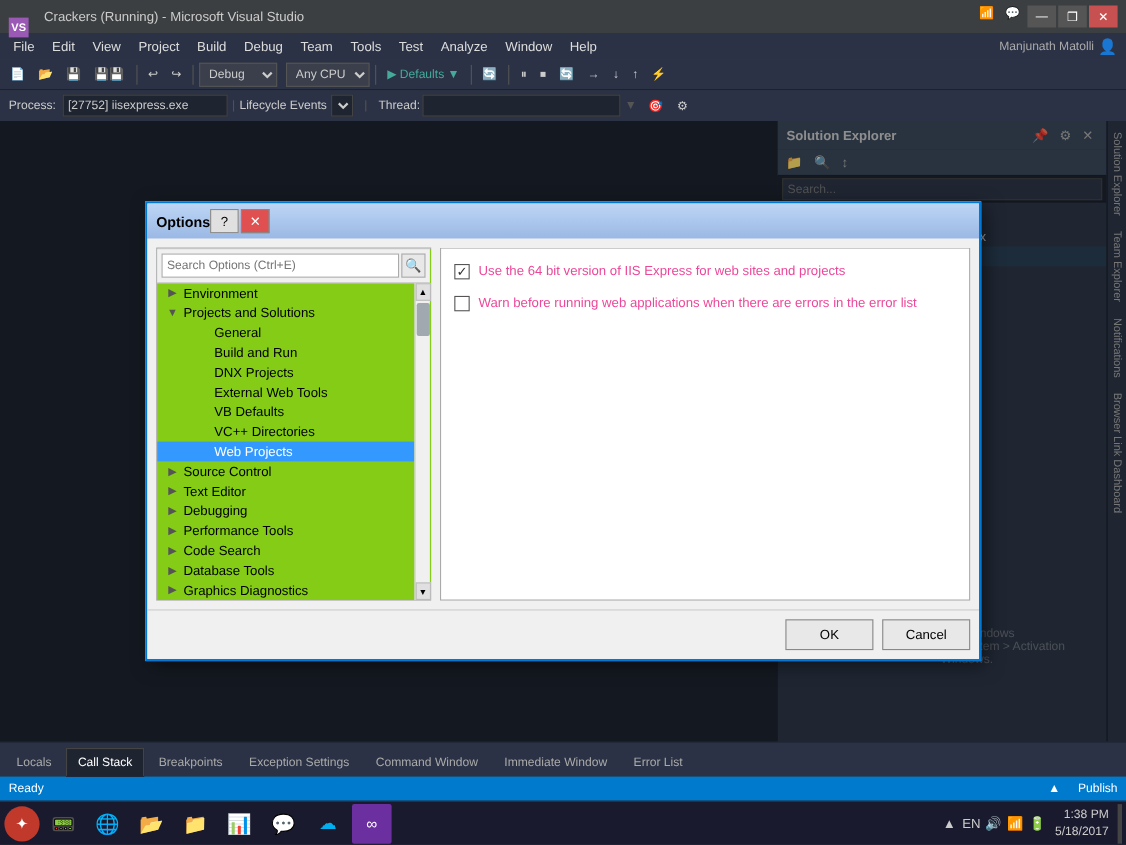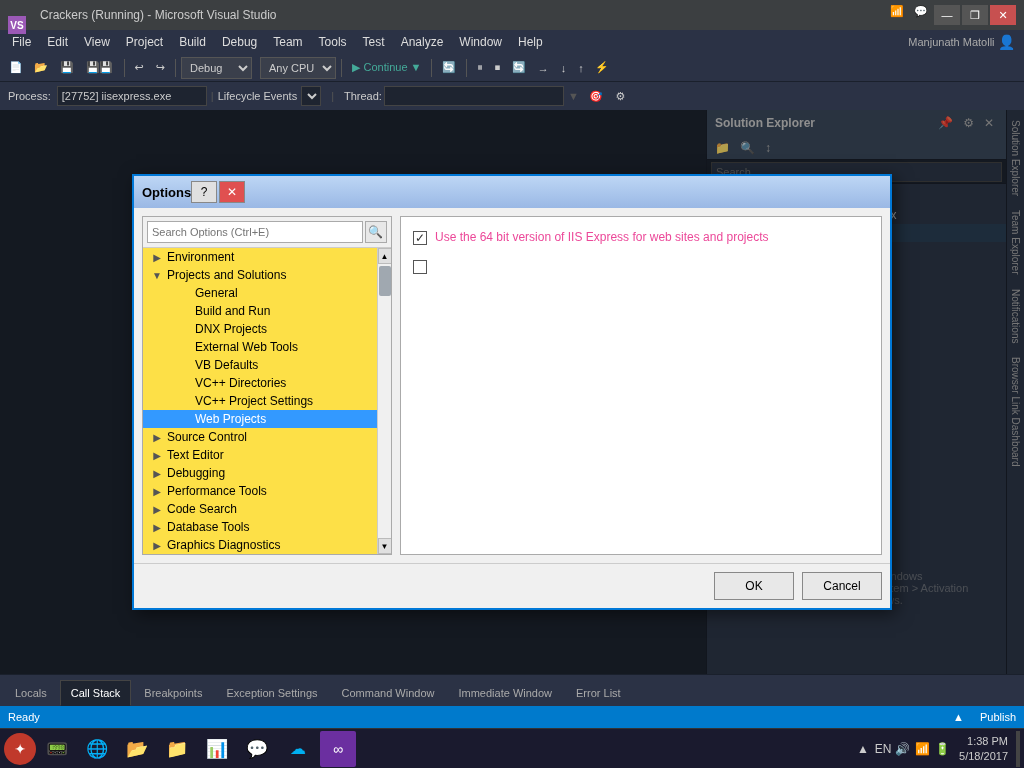--- a/index.html
+++ b/index.html
@@ -53,21 +53,21 @@
     .options-dialog { background: #f0f0f0; border: 2px solid #0078d7; width: 760px; box-shadow: 4px 4px 16px rgba(0,0,0,0.5); display: flex; flex-direction: column; }
 
     .dialog-title-bar { background: linear-gradient(to bottom, #bdd6f5, #9ab8e5); height: 32px; display: flex; align-items: center; padding: 0 8px; font-size: 13px; font-weight: bold; color: #000; }
     .dialog-controls { display: flex; gap: 2px; }
     .dialog-btn { width: 26px; height: 22px; border: 1px solid #888; cursor: pointer; font-size: 12px; display: flex; align-items: center; justify-content: center; background: #e0e0e0; }
     .dialog-btn-close { background: #e05050; color: #fff; }
 
     .dialog-body { display: flex; flex: 1; padding: 8px; gap: 8px; background: #f0f0f0; }
 
     
-    .options-tree { width: 250px; background: #fde047; border: 1px solid #aaa; overflow-y: auto; flex-shrink: 0; }
+    .options-tree { width: 250px; background: #84cc16; border: 1px solid #aaa; overflow-y: auto; flex-shrink: 0; }
     .search-box-container { padding: 4px; background: #f0f0f0; border-bottom: 1px solid #ccc; display: flex; align-items: center; gap: 2px; }
     .search-box { flex: 1; height: 22px; border: 1px solid #aaa; padding: 0 4px; font-size: 11px; background: #fff; }
     .search-icon-btn { width: 22px; height: 22px; border: 1px solid #aaa; background: #e8e8e8; display: flex; align-items: center; justify-content: center; cursor: pointer; }
 
     .tree-item { padding: 2px 4px 2px 8px; cursor: pointer; font-size: 12px; display: flex; align-items: center; gap: 4px; color: #000; white-space: nowrap; }
     .tree-item.selected { background: #3399ff; color: #fff; }
     .tree-item.category { font-weight: normal; }
     .tree-expand { font-size: 10px; color: #555; width: 12px; text-align: center; }
     .tree-indent-2 { padding-left: 36px; }
 
@@ -154,21 +154,21 @@
     <option>Debug</option>
     <option>Release</option>
   </select>
   <div style="width:4px;"></div>
   <select class="toolbar-dropdown">
     <option>Any CPU</option>
     <option>x64</option>
     <option>x86</option>
   </select>
   <div class="toolbar-sep"></div>
-  <button class="toolbar-btn" style="color:#4a9;">▶ Continue ▼</button>
+  <button class="toolbar-btn" style="color:#4a9;">▶ Defaults ▼</button>
   <div class="toolbar-sep"></div>
   <button class="toolbar-btn">🔄</button>
   <div class="toolbar-sep"></div>
   <button class="toolbar-btn">⏸</button>
   <button class="toolbar-btn">⏹</button>
   <button class="toolbar-btn">🔄</button>
   <button class="toolbar-btn">→</button>
   <button class="toolbar-btn">↓</button>
   <button class="toolbar-btn">↑</button>
   <button class="toolbar-btn">⚡</button>
@@ -301,24 +301,20 @@
                 <span>External Web Tools</span>
               </div>
               <div class="tree-item tree-indent-2">
                 <span class="tree-expand" style="visibility:hidden;">▶</span>
                 <span>VB Defaults</span>
               </div>
               <div class="tree-item tree-indent-2">
                 <span class="tree-expand" style="visibility:hidden;">▶</span>
                 <span>VC++ Directories</span>
               </div>
-              <div class="tree-item tree-indent-2">
-                <span class="tree-expand" style="visibility:hidden;">▶</span>
-                <span>VC++ Project Settings</span>
-              </div>
               <div class="tree-item tree-indent-2 selected">
                 <span class="tree-expand" style="visibility:hidden;">▶</span>
                 <span>Web Projects</span>
               </div>
 
               <div class="tree-item category">
                 <span class="tree-expand">▶</span>
                 <span>Source Control</span>
               </div>
 
@@ -366,20 +362,21 @@
           <div class="option-row">
             <div class="checkbox checked">
               <span class="checkbox-mark">✓</span>
             </div>
             <span class="option-label">Use the 64 bit version of IIS Express for web sites and projects</span>
           </div>
 
           <div class="option-row">
             <div class="checkbox">
             </div>
+            <span class="option-label">Warn before running web applications when there are errors in the error list</span>
           </div>
         </div>
       </div>
 
       <div class="dialog-footer">
         <button class="footer-btn">OK</button>
         <button class="footer-btn">Cancel</button>
       </div>
     </div>
   </div>

